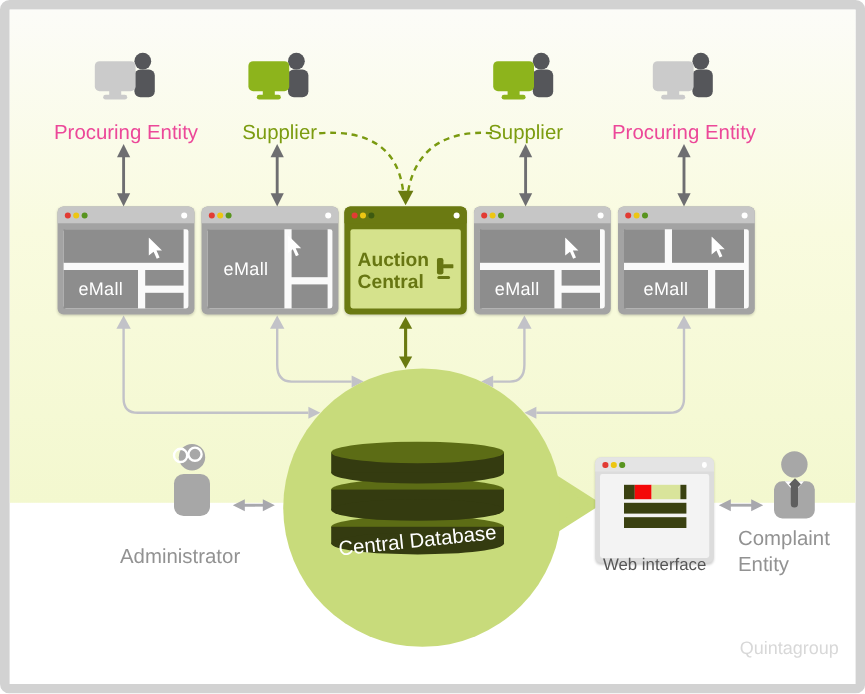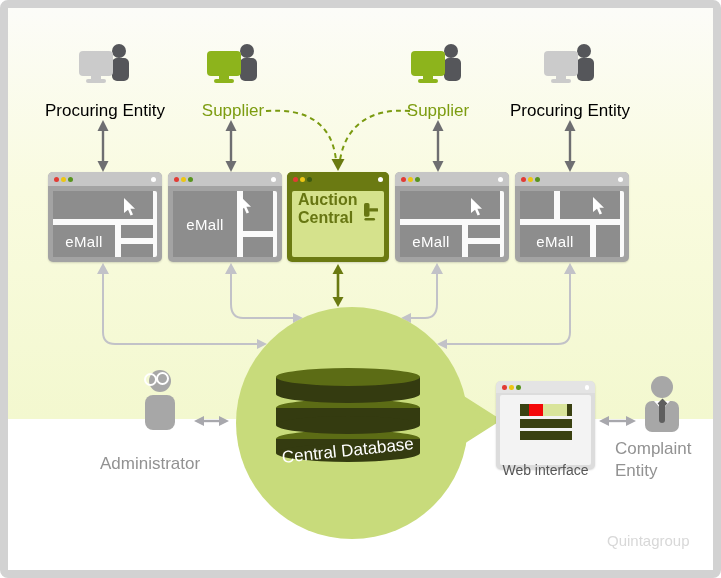--- a/index.html
+++ b/index.html
@@ -17,35 +17,35 @@
   .dw{right:6px;background:#ffffff}
   .content{position:absolute;left:5px;right:5px;top:19px;bottom:5px;background:#fafafa;border-radius:2px;}
   .blk{position:absolute;background:#8d8d8d;}
   .emall{display:flex;align-items:center;justify-content:center;color:#fff;font-size:15px;letter-spacing:.3px;}
   .cursor{position:absolute;width:14px;height:19px;}
 
   
   .win.auction{background:#6b7a12;width:102px;}
   .win.auction .titlebar{background:#6b7a12;}
   .win.auction .d3{background:#3d5a10;}
-  .win.auction .content{background:#d5e28c;display:flex;align-items:flex-start;padding:0 6px;gap:6px;}
+  .win.auction .content{background:#d5e28c;display:flex;align-items:flex-end;padding:12px 6px;gap:6px;}
   .auction-text{color:#677612;font-size:16px;font-weight:600;line-height:18px;}
 
   
   .pc-icon{position:absolute;width:54px;height:46px;}
   .pc-icon .p-head{position:absolute;width:14px;height:14px;border-radius:50%;background:#55565a;left:33px;top:0;}
   .pc-icon .p-body{position:absolute;width:17px;height:23px;border-radius:5px;background:#55565a;left:33px;top:14px;}
   .pc-icon .mon{position:absolute;width:34px;height:25px;border-radius:4px;left:0;top:7px;}
   .pc-icon .stand{position:absolute;width:10px;height:5px;left:12px;top:31px;}
   .pc-icon .base{position:absolute;width:20px;height:4px;border-radius:2px;left:7px;top:35px;}
   .gray .mon,.gray .stand,.gray .base{background:#cbcbcb;}
   .green .mon,.green .stand,.green .base{background:#8db41c;}
 
   .actor-label{position:absolute;width:170px;text-align:center;font-size:17px;}
-  .lbl-gray{color:#000000;} .lbl-green{color:#7c9c10;}
+  .lbl-gray{color:#ec4899;} .lbl-green{color:#7c9c10;}
 
   
   .admin-icon{position:absolute;width:44px;height:62px;}
   .admin-icon .a-head{position:absolute;left:11px;top:0;width:22px;height:22px;border-radius:50%;background:#a7a7a7;}
   .admin-icon .ring{position:absolute;width:9px;height:9px;border:2.5px solid #fff;border-radius:50%;background:transparent;}
   .admin-icon .r1{left:6px;top:3px;} .admin-icon .r2{left:18px;top:2px;}
   .admin-icon .a-body{position:absolute;left:7px;top:25px;width:30px;height:35px;border-radius:8px;background:#a7a7a7;}
 
   .crb-icon{position:absolute;width:42px;height:58px;}
   .crb-icon .c-head{position:absolute;left:10px;top:0;width:22px;height:22px;border-radius:50%;background:#a7a7a7;}
@@ -323,14 +323,14 @@
       <div class="c-body"></div>
       <div class="collar"></div>
       <div class="knot"></div>
       <div class="tie"></div>
   </div>
   <div class="side-label z6" style="left:607px;top:430px;line-height:22px;">
     <div>Complaint</div>
     <div>Entity</div>
   </div>
 
-  <div class="watermark z6" style="left:599px;top:524px;width:92px;text-align:left;">Quintagroup</div>
+  <div class="watermark z6" style="left:599px;top:524px;width:92px;text-align:right;">Quintagroup</div>
 </div>
 
 </body></html>

